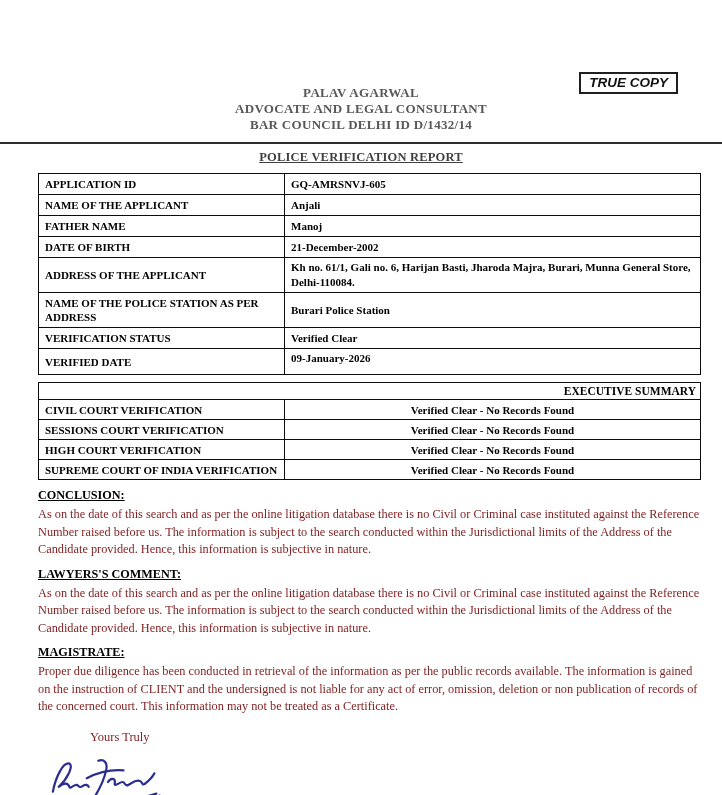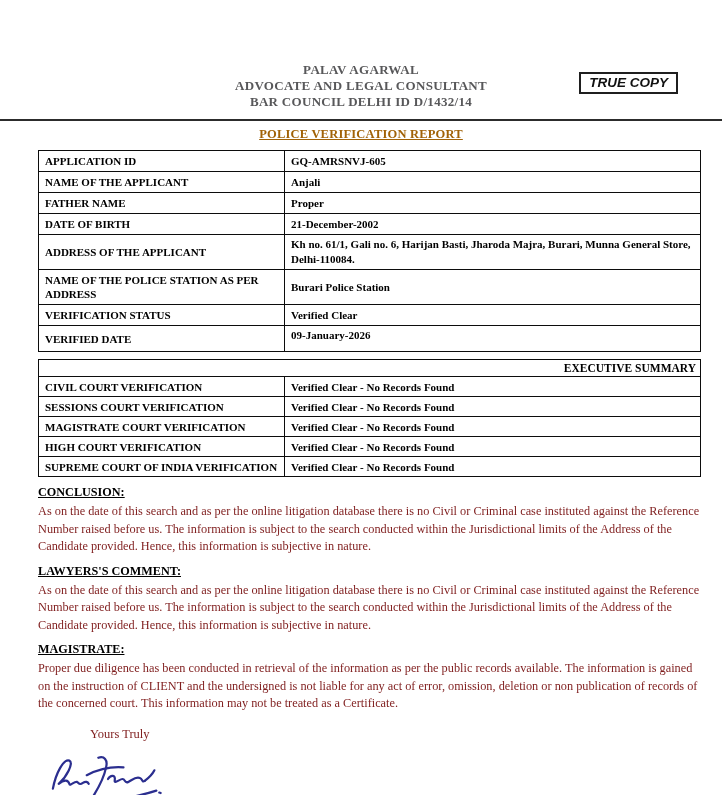--- a/index.html
+++ b/index.html
@@ -2,46 +2,46 @@
 <html><head>
 <meta charset="utf-8">
 <style>
   html,body{margin:0;padding:0;background:#e8e8e8;}
   .page{
     width:722px;height:795px;background:#ffffff;position:relative;
     margin:0 auto;overflow:hidden;
     font-family:"Liberation Serif","DejaVu Serif",serif;color:#1c1c1c;
   }
   
-  .letterhead{padding-top:62px;text-align:center;color:#58585a;font-weight:bold;}
+  .letterhead{padding-top:62px;text-align:center;color:#58585a;font-weight:bold;margin-top:23px;}
   .letterhead div{font-size:13px;line-height:16px;letter-spacing:.3px;}
   .true-copy{
     position:absolute;top:72px;right:44px;border:2px solid #1f1f1f;
     padding:1px 8px 2px 8px;background:#fff;
     font-family:"Liberation Sans","DejaVu Sans",sans-serif;
     font-weight:bold;font-style:italic;font-size:13.5px;color:#111;
   }
   .rule{border:0;border-top:2px solid #2c2c2c;margin:9px 0 0 0;width:100%;}
   .report-title{
-    text-align:center;font-weight:bold;font-size:12.5px;color:#a16207;
+    text-align:center;font-weight:bold;font-size:12.5px;color:#404040;
     text-decoration:underline;margin-top:6px;letter-spacing:.2px;
   }
   
   table{border-collapse:collapse;table-layout:fixed;margin-left:38px;width:662px;padding-left:32px;}
   .applicant-table{margin-top:8px;}
   .exec-table{margin-top:7px;}
   td,th{border:1.4px solid #0c0c0c;font-size:11px;font-weight:bold;color:#000;
         padding:2px 6px;vertical-align:middle;line-height:14px;}
   col.c1{width:246px;}col.c2{width:416px;}
   .applicant-table td{height:16px;}
   td.tall{height:30px;}
   td.addr{height:30px;line-height:15px;}
   .exec-table th{text-align:right;font-size:11.5px;padding:1px 4px;height:13px;}
   .exec-table td{height:15px;}
-  .exec-table td.val{text-align:left;font-weight:bold;}
+  .exec-table td.val{text-align:center;font-weight:bold;}
   
   .section{margin:0 16px 0 38px;}
   .section-heading{
     font-weight:bold;font-size:12.2px;color:#000;text-decoration:underline;
     margin-top:8px;margin-bottom:3px;
   }
   .section-body{font-size:12.3px;line-height:17.5px;color:#7f1d1d;text-align:left;}
   .first-section{margin-top:6px;}
   
   .closing{margin:14px 0 0 90px;font-size:12.5px;color:#7f1d1d;}
@@ -73,21 +73,21 @@
       <tr>
         <td>APPLICATION ID</td>
         <td>GQ-AMRSNVJ-605</td>
       </tr>
       <tr>
         <td>NAME OF THE APPLICANT</td>
         <td>Anjali</td>
       </tr>
       <tr>
         <td>FATHER NAME</td>
-        <td>Proper</td>
+        <td>Manoj</td>
       </tr>
       <tr>
         <td>DATE OF BIRTH</td>
         <td>21-December-2002</td>
       </tr>
       <tr>
         <td class="addr">ADDRESS OF THE APPLICANT</td>
         <td class="addr">Kh no. 61/1, Gali no. 6, Harijan Basti, Jharoda Majra, Burari, Munna General Store, Delhi-110084.</td>
       </tr>
       <tr>
@@ -113,24 +113,20 @@
     <tbody>
       <tr>
         <th colspan="2">EXECUTIVE SUMMARY</th>
       </tr>
       <tr>
         <td>CIVIL COURT VERIFICATION</td>
         <td class="val">Verified Clear - No Records Found</td>
       </tr>
       <tr>
         <td>SESSIONS COURT VERIFICATION</td>
-        <td class="val">Verified Clear - No Records Found</td>
-      </tr>
-      <tr>
-        <td>MAGISTRATE COURT VERIFICATION</td>
         <td class="val">Verified Clear - No Records Found</td>
       </tr>
       <tr>
         <td>HIGH COURT VERIFICATION</td>
         <td class="val">Verified Clear - No Records Found</td>
       </tr>
       <tr>
         <td>SUPREME COURT OF INDIA VERIFICATION</td>
         <td class="val">Verified Clear - No Records Found</td>
       </tr>

